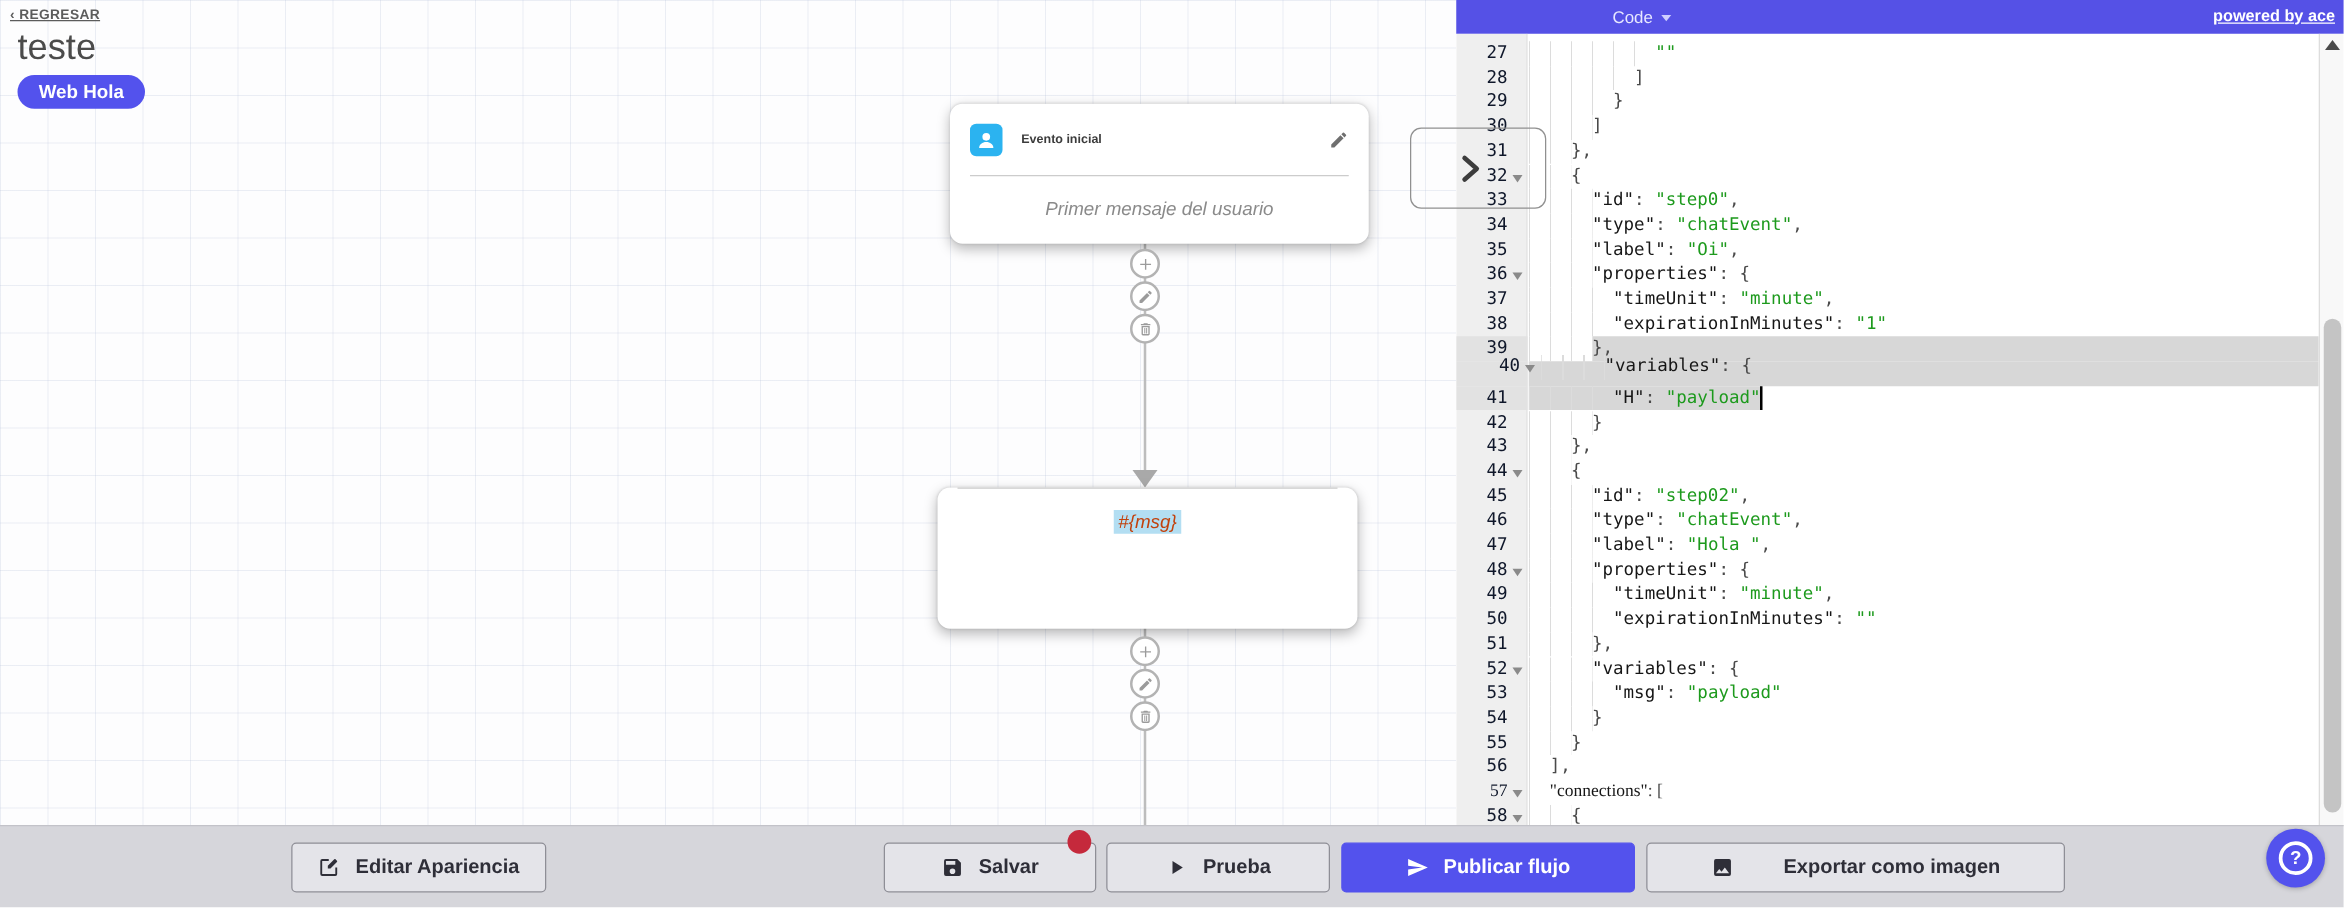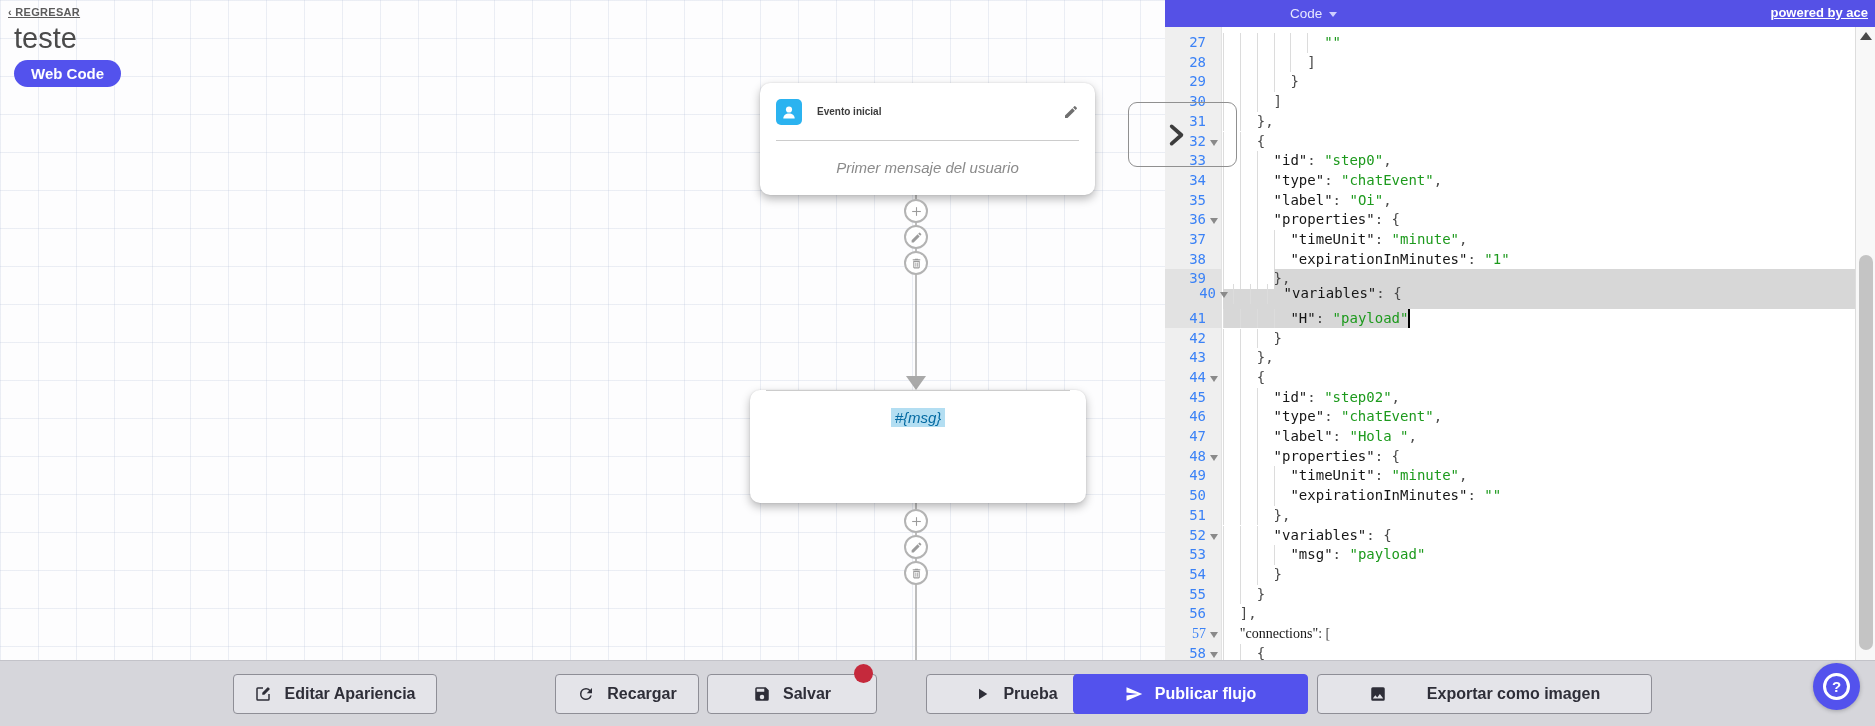--- a/index.html
+++ b/index.html
@@ -26,21 +26,21 @@
   .node-divider{height:1px;background:#ccc;margin:0 16px}
   .node-icon{width:26px;height:26px;border-radius:5px;background:var(--node-blue);
     display:flex;align-items:center;justify-content:center;flex:0 0 26px}
   .node-icon svg{width:18px;height:18px}
   .node-title{font-size:10px;font-weight:bold;color:#3c3c3c;margin-left:15px}
   .node-actions{margin-left:auto;display:flex;gap:10px;align-items:center}
   .nact{color:#6f6f6f;cursor:pointer;display:flex}
   .nact svg{width:16px;height:16px;fill:currentColor}
   .node-body{height:53px;display:flex;align-items:center;justify-content:center;
     font-size:15px;font-style:italic;color:#8a8a8a}
-  .msg-highlight{background:var(--msg-hl);color:#0369a1;padding:1px 4px}
+  .msg-highlight{background:var(--msg-hl);color:#c2410c;padding:1px 4px}
 
   
   .vline{position:absolute;left:915px;width:2px;background:#bdbdbd}
   #vline-0{top:195px;height:185px}
   #vline-1{top:502px;height:158px}
   #flow-arrow{position:absolute;left:906px;top:376px;width:0;height:0;
     border-left:10px solid transparent;border-right:10px solid transparent;
     border-top:14px solid #a9a9a9}
   .conn-stack{position:absolute;left:904px;display:flex;flex-direction:column;gap:2px}
   #conn-stack-0{top:199px}
@@ -65,21 +65,21 @@
   #powered-by{position:absolute;right:7px;top:5px;color:#fff;font-size:13px;font-weight:bold;
     text-decoration:underline;cursor:pointer}
   #code-body{position:absolute;left:0;top:27px;width:710px;height:633px;overflow:hidden;
     font-family:"DejaVu Sans Mono",monospace;font-size:14px}
   #gutter{position:absolute;left:0;top:0;width:57px;height:100%;background:#efefef;
     border-right:1px solid #e3e3e3}
   #code-scroll{position:absolute;left:0;top:0;width:100%;height:100%}
   .gut-hl{position:absolute;left:0;width:57px;height:19.7px;background:#e2e2e2;z-index:1}
   .sel-rect{position:absolute;height:19.7px;background:#d7d7d7;z-index:1}
   .code-line{position:absolute;left:0;right:0;height:19.7px;line-height:19.7px;z-index:2;white-space:pre}
-  .ln{position:absolute;left:0;width:41px;text-align:right;color:#3b82f6}
+  .ln{position:absolute;left:0;width:41px;text-align:right;color:#0f172a}
   .fold{position:absolute;left:45px;top:8px;width:0;height:0;border:4.5px solid transparent;
     border-top:6px solid #8a8a8a}
   .guides{position:absolute;left:58px;top:0;height:100%;
     background:repeating-linear-gradient(to right,#dcdcdc 0 1px,transparent 1px 16.86px)}
   .ct{position:absolute;top:0}
   .tk-k{color:#161616}
   .tk-p{color:#4a4a4a}
   .tk-s{color:var(--string-green)}
   #cursor{position:absolute;width:2px;height:19.7px;background:#000;z-index:3}
   #vscroll{position:absolute;right:0;top:0;width:20px;height:100%;background:#f8f8f8;
@@ -105,21 +105,21 @@
     box-shadow:0 1px 4px rgba(0,0,0,.25);z-index:5}
   #help-ring{width:27px;height:27px;border:3px solid #fff;border-radius:50%;
     display:flex;align-items:center;justify-content:center;color:#fff;font-size:15px;font-weight:bold}
 </style>
 </head>
 <body>
 
 <div id="canvas">
   <a id="back-link">‹ REGRESAR</a>
   <div id="page-title">teste</div>
-  <div id="channel-badge">Web Code</div>
+  <div id="channel-badge">Web Hola</div>
 
   <div class="vline" id="vline-0"></div>
   <div class="vline" id="vline-1"></div>
   <div id="flow-arrow"></div>
 
   <div class="node" id="node-0">
     <div class="node-head">
       <span class="node-icon">
           <svg viewBox="0 0 24 24">
             <circle cx="12" cy="8.6" r="4.1" fill="#fff"></circle>
@@ -252,38 +252,30 @@
 <div id="toolbar">
     <button class="tb-btn" style="left: 233px; width: 204px;">
       <span style="display: flex;">
         <svg viewBox="0 0 24 24">
           <path d="M5 3a2 2 0 0 0-2 2v14a2 2 0 0 0 2 2h14a2 2 0 0 0 2-2v-7h-2v7H5V5h7V3H5z"></path>
           <path d="M20.71 4.7 19.3 3.29a1 1 0 0 0-1.41 0L11 10.17V13h2.83l6.88-6.89a1 1 0 0 0 0-1.41z"></path>
         </svg>
       </span>
       <span>Editar Apariencia</span>
     </button>
-    <button class="tb-btn" style="left: 555px; width: 144px;">
-      <span style="display: flex;">
-        <svg viewBox="0 0 24 24">
-          <path d="M17.65 6.35A7.96 7.96 0 0 0 12 4a8 8 0 1 0 7.73 10h-2.08A6 6 0 1 1 12 6c1.66 0 3.14.69 4.22 1.78L13 11h7V4l-2.35 2.35z"></path>
-        </svg>
-      </span>
-      <span>Recargar</span>
-    </button>
     <button class="tb-btn" style="left: 707px; width: 170px;">
       <span style="display: flex;">
         <svg viewBox="0 0 24 24">
           <path d="M17 3H5a2 2 0 0 0-2 2v14a2 2 0 0 0 2 2h14a2 2 0 0 0 2-2V7l-4-4zm-5 16a3 3 0 1 1 0-6 3 3 0 0 1 0 6zm3-10H5V5h10v4z"></path>
         </svg>
       </span>
       <span>Salvar</span>
       <span class="tb-badge"></span>
     </button>
-    <button class="tb-btn" style="left: 885px; width: 179px; margin-left: 41px;">
+    <button class="tb-btn" style="left: 885px; width: 179px;">
       <span style="display: flex;">
         <svg viewBox="0 0 24 24">
           <path d="M8 5v14l11-7z"></path>
         </svg>
       </span>
       <span>Prueba</span>
     </button>
     <button class="tb-btn primary" style="left: 1073px; width: 235px;">
       <span style="display: flex;">
         <svg viewBox="0 0 24 24">

